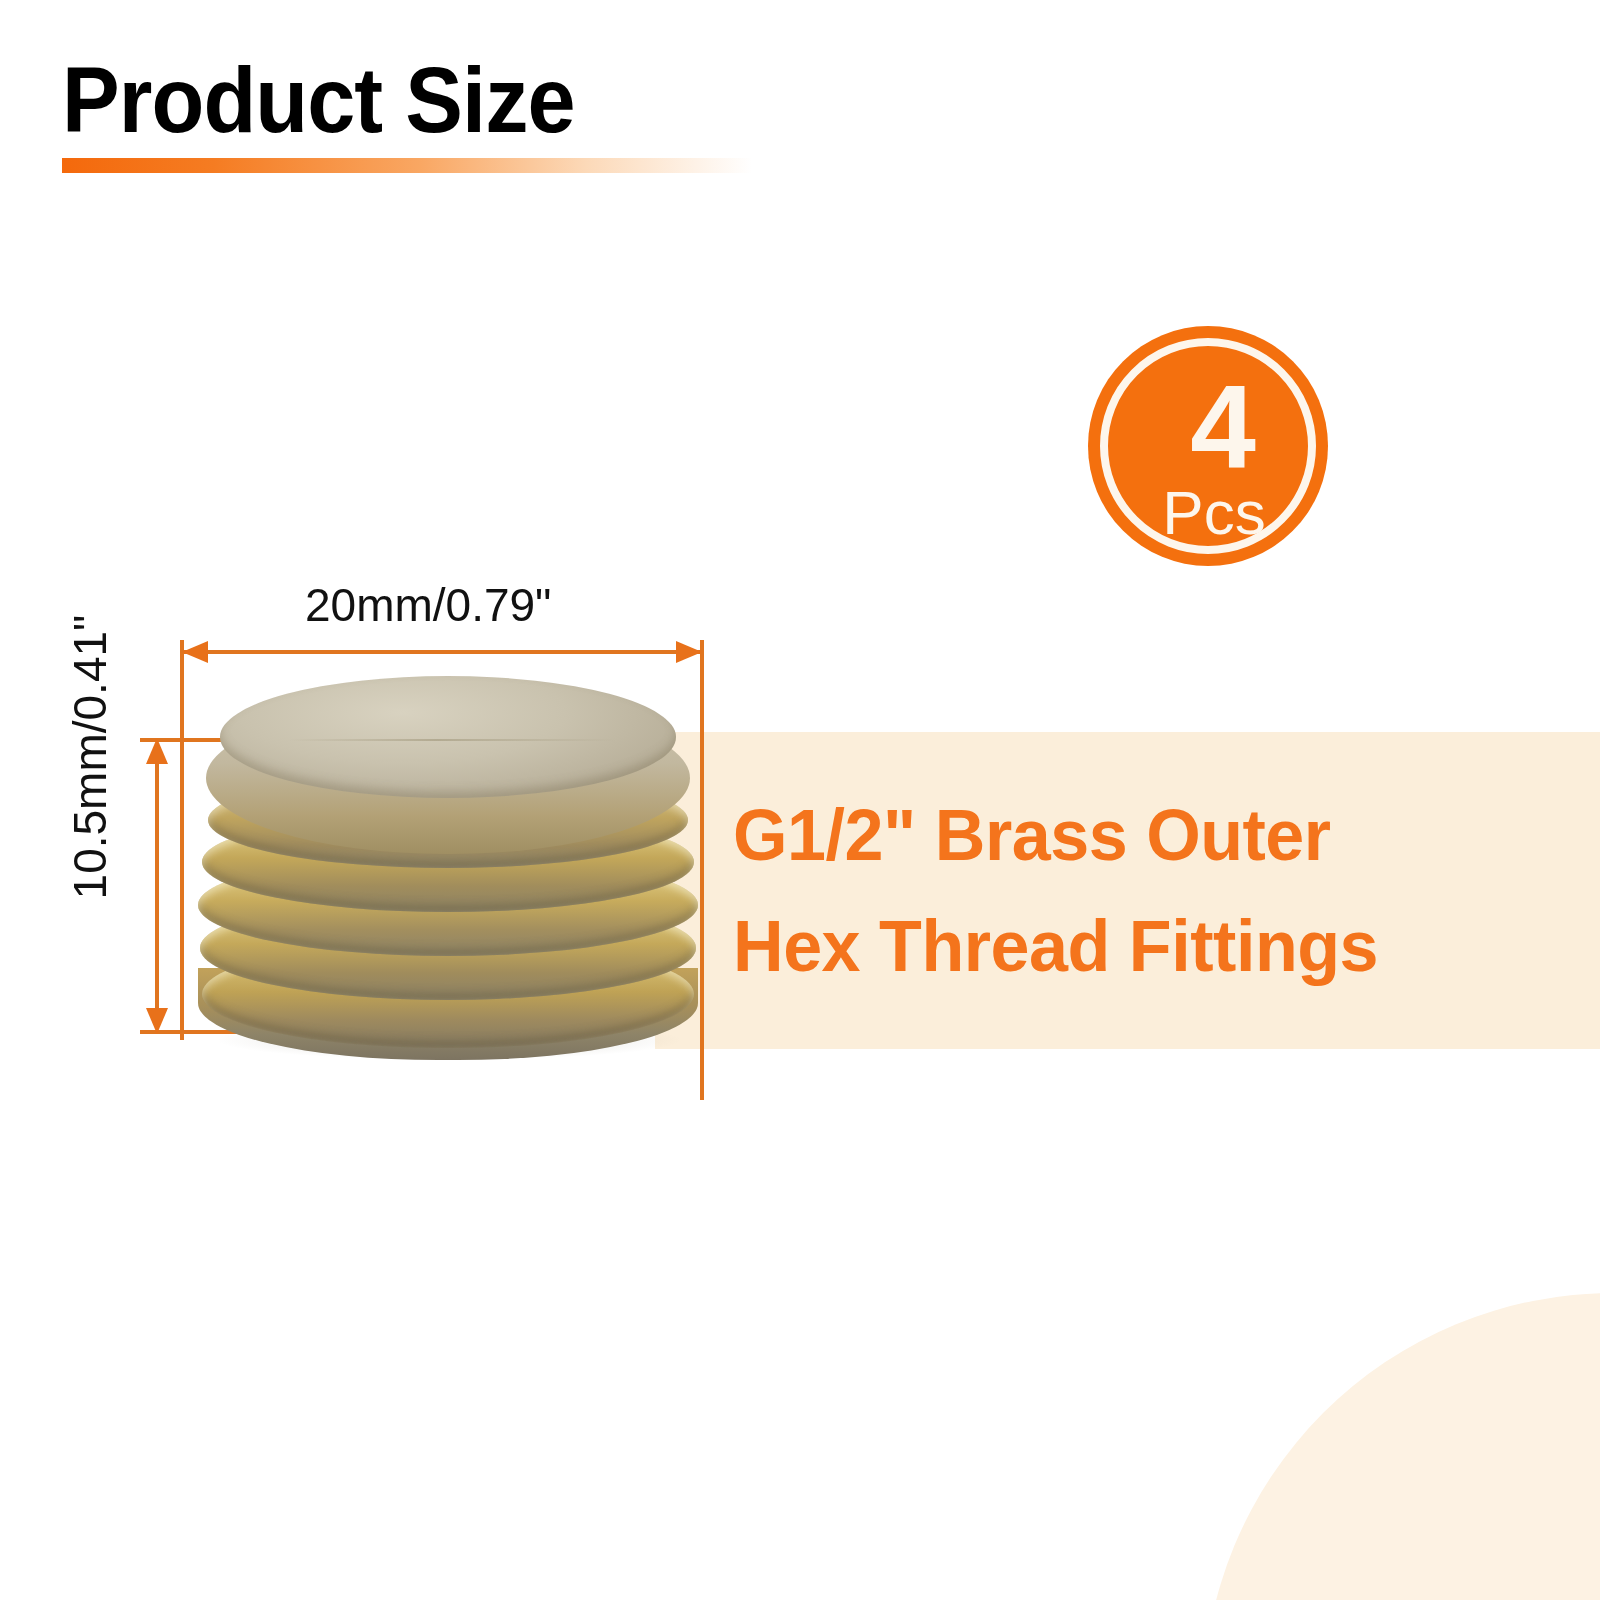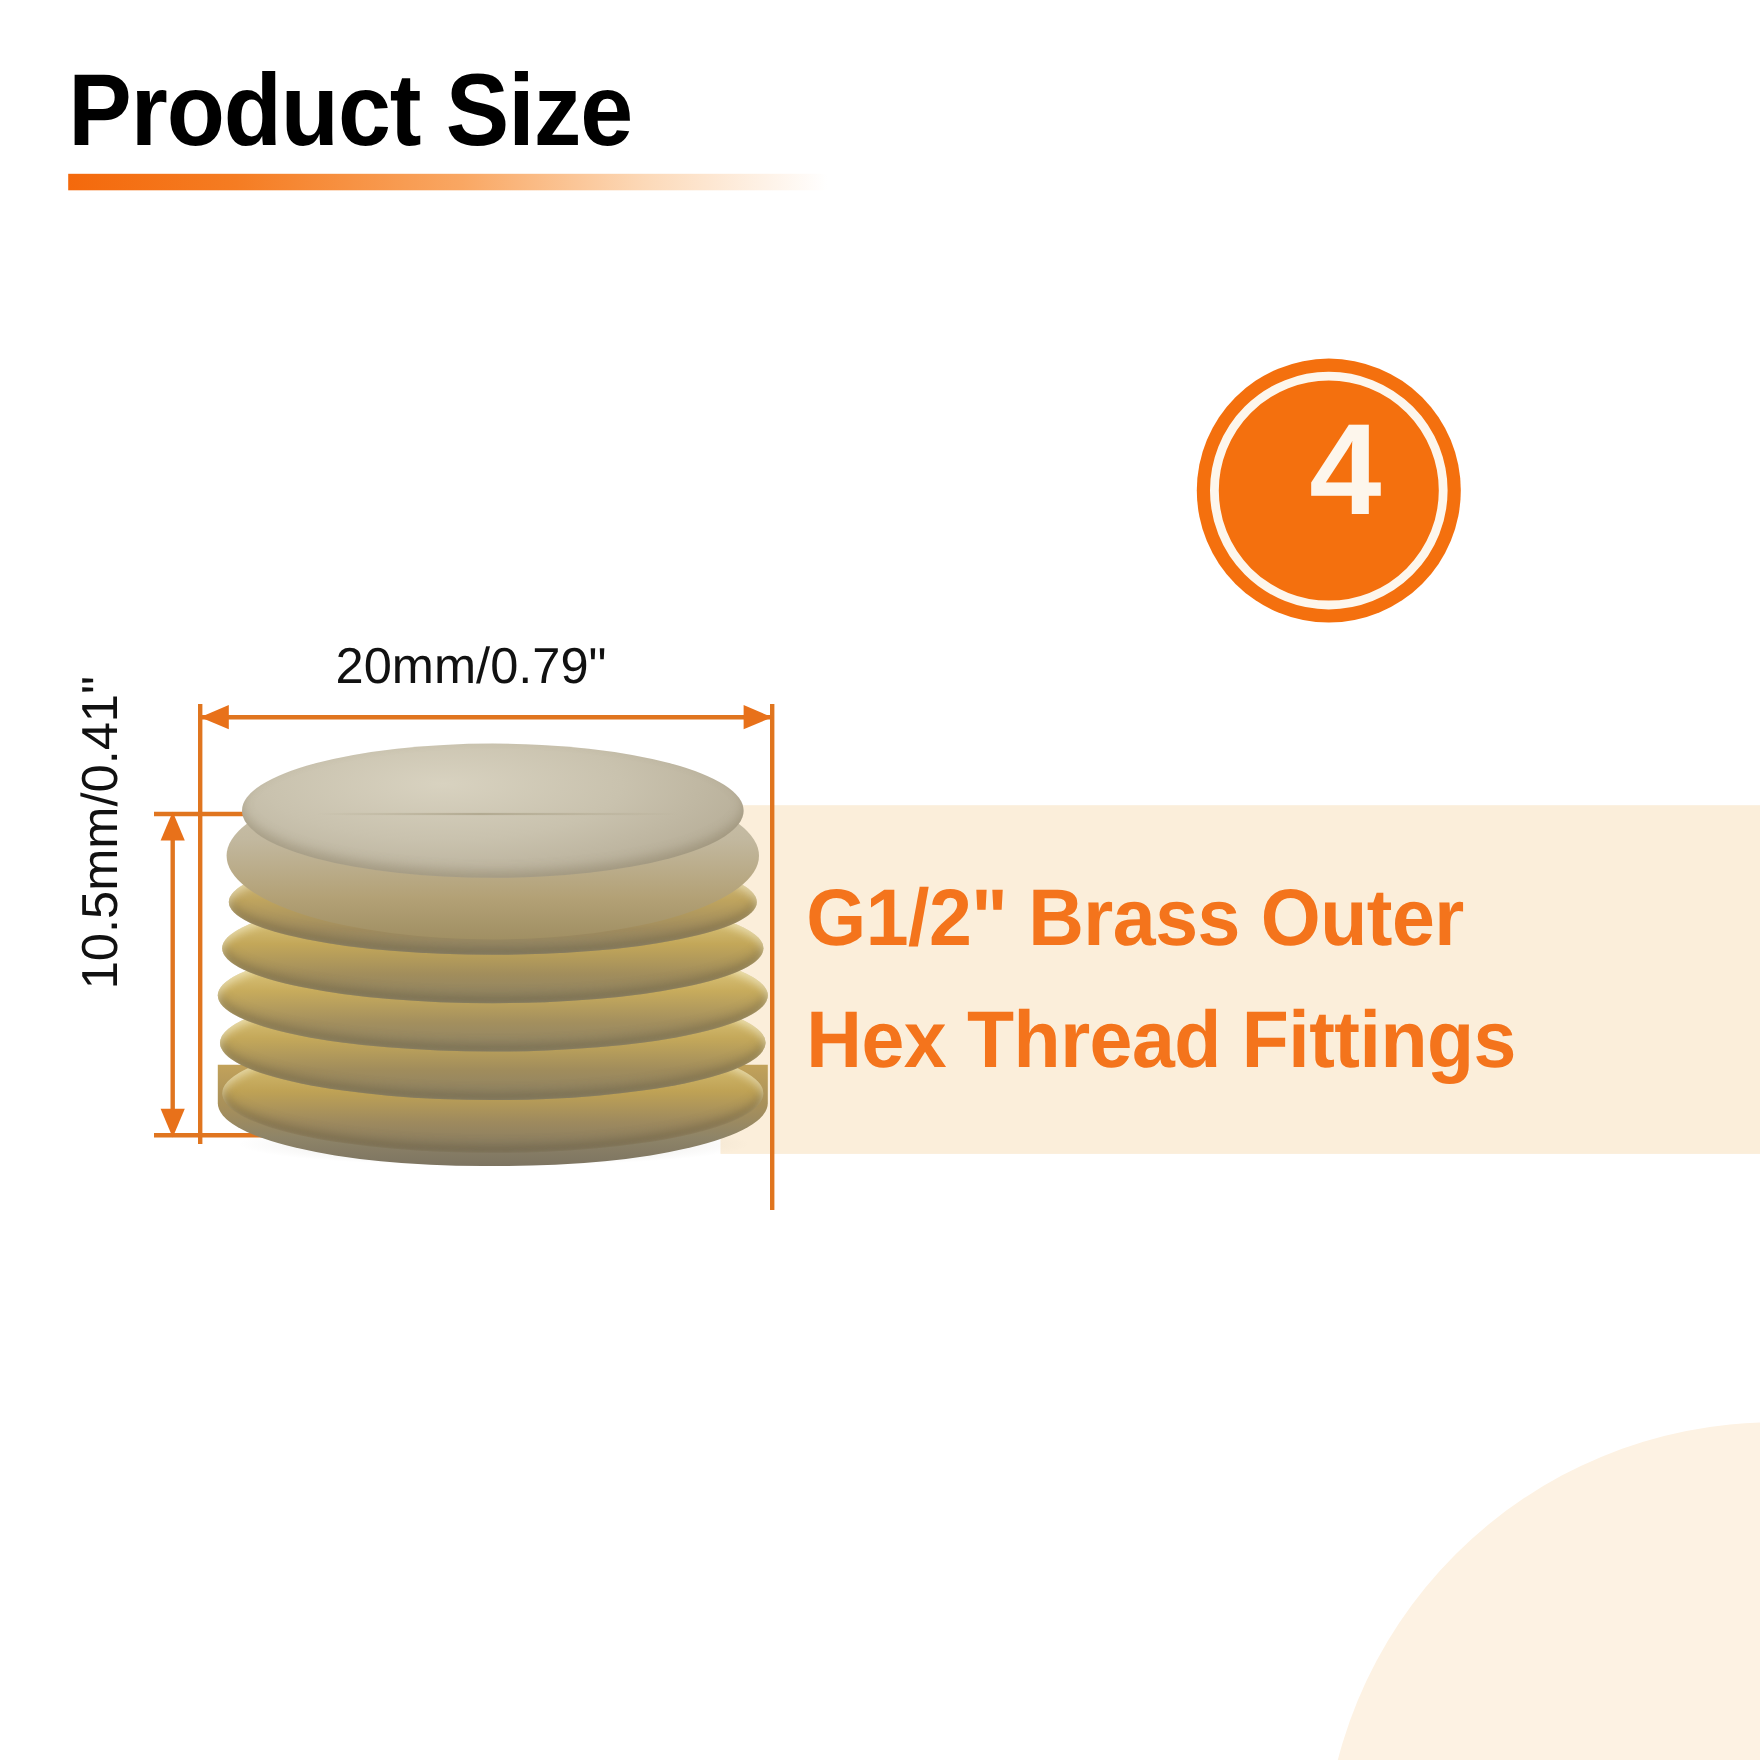--- a/index.html
+++ b/index.html
@@ -245,15 +245,16 @@
   <div class="dim-v-label">10.5mm/0.41"</div>
 
   <div class="desc">
     <span class="line">G1/2" Brass Outer</span>
     <span class="line">Hex Thread Fittings</span>
   </div>
 
   <div class="badge">
     <div class="badge-ring"></div>
     <div class="badge-qty">4</div>
+    <div class="badge-unit">Pcs</div>
   </div>
 
 </div>
 
 </body></html>

